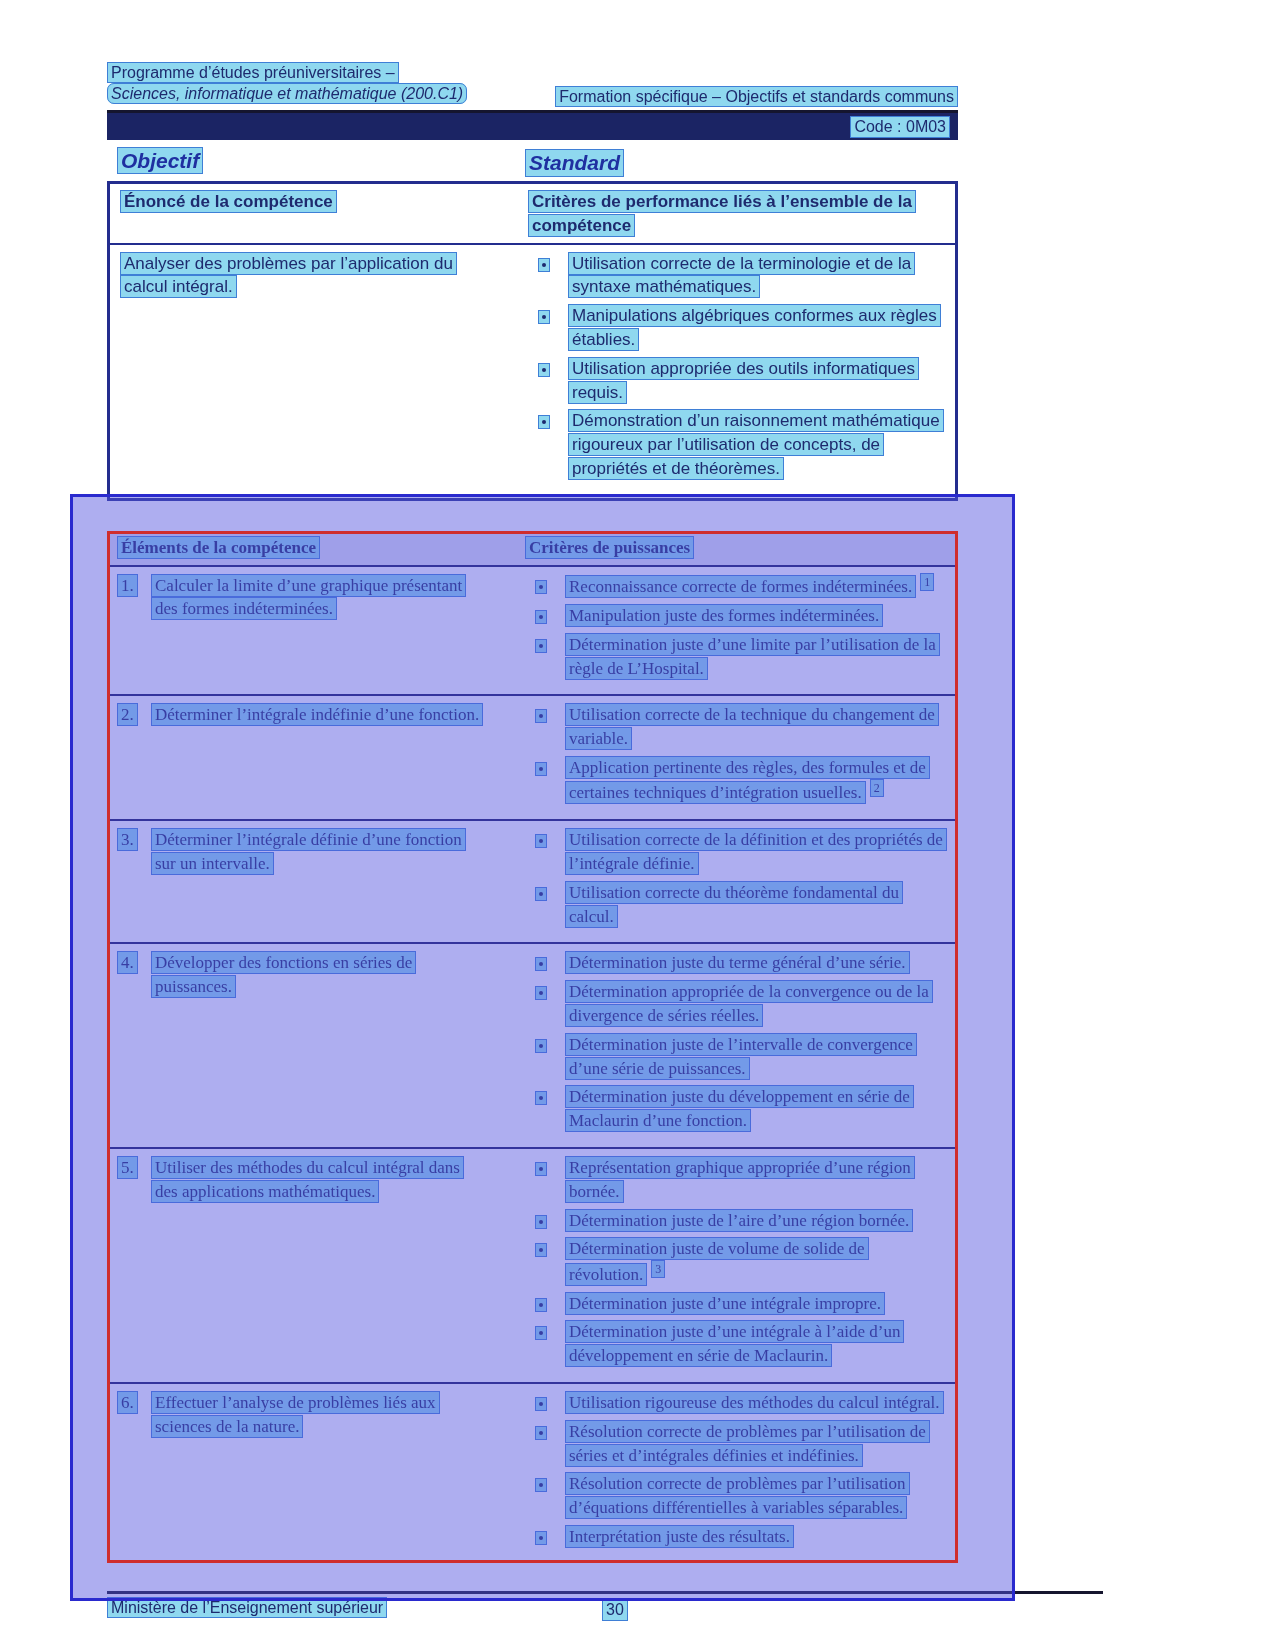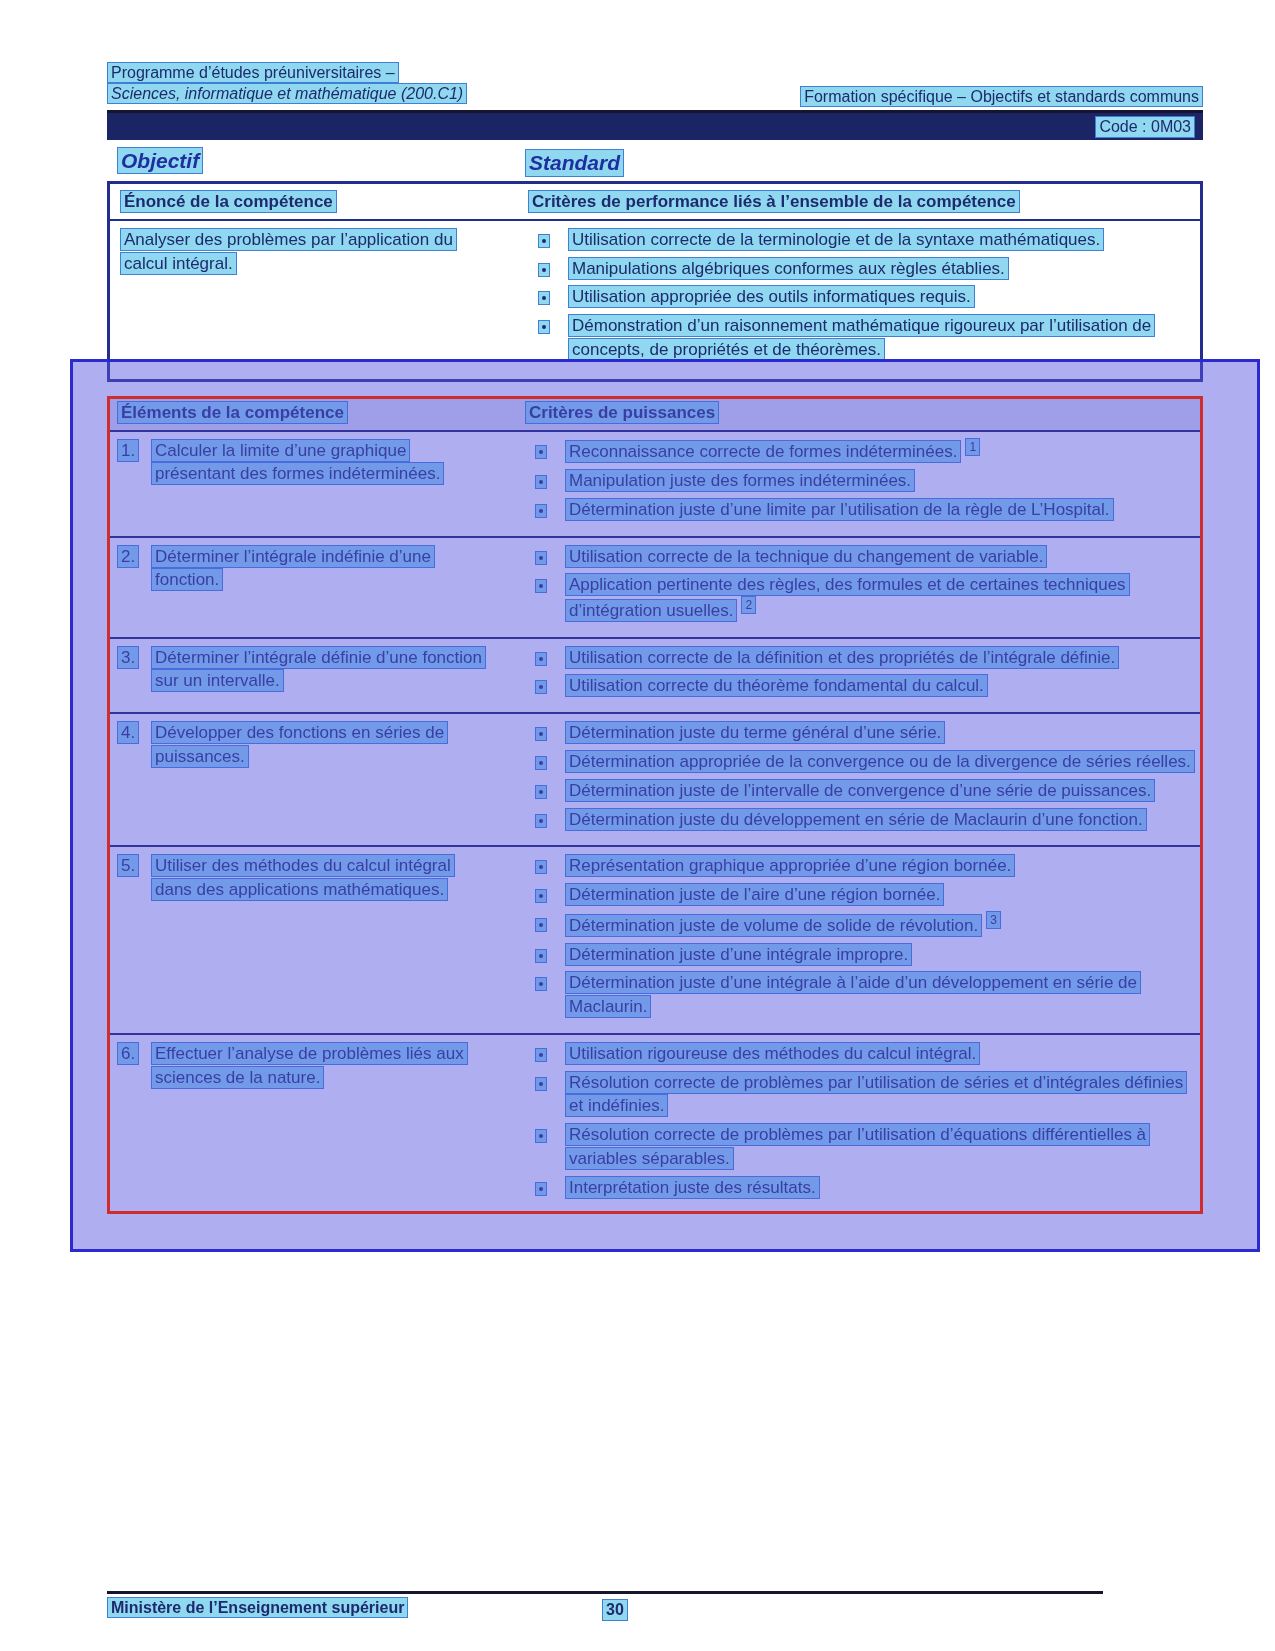--- a/index.html
+++ b/index.html
@@ -12,30 +12,30 @@
     --text:#1e2a6e;
   }
   *{box-sizing:border-box;}
   html,body{margin:0;padding:0;}
   body{
     width:1275px;height:1651px;background:#ffffff;
     font-family:"Liberation Sans", sans-serif;
     color:var(--text,#1e2a6e);
   }
   .page{position:relative;width:1275px;height:1651px;background:#fff;overflow:hidden;}
-  .content{position:absolute;left:107px;top:0;width:1096px;}
+  .content{position:absolute;left:107px;top:0;width:851px;}
 
   .hl{
     background:var(--highlight-fill,#8fd8ef);
     border:1px solid var(--highlight-border,#3f7fd6);
     padding:1px 3px;
     box-decoration-break:clone;
     -webkit-box-decoration-break:clone;
   }
-  .italic{font-style:italic;}
+  .italic{font-style:italic;border-radius:7px;}
 
   
   .doc-header{display:flex;justify-content:space-between;align-items:flex-end;padding-top:64px;font-size:16px;}
   .hdr-left div{margin-bottom:3px;}
   .hdr-left span{display:inline;}
   .hrule{height:3px;background:#15152e;margin-top:4px;}
 
   
   .banner{
     height:27px;background:var(--banner-bg,#1b2464);
@@ -62,21 +62,21 @@
     flex:0 0 auto;width:12px;height:14px;margin-top:6px;margin-right:18px;
     background:var(--highlight-fill,#8fd8ef);border:1px solid var(--highlight-border,#3f7fd6);
     position:relative;
   }
   .bullet::before{content:"";position:absolute;left:3px;top:4px;width:4px;height:4px;border-radius:50%;background:#1e2a6e;}
   .crit-body{flex:1;}
   .fn{font-size:12px;margin-left:4px;vertical-align:super;}
   .fn:empty{display:none;}
 
   
-  .t2wrap{position:relative;margin-top:14px;}
+  .t2wrap{position:relative;margin-top:30px;font-family:Liberation Serif, serif;}
   .overlay{
     position:absolute;left:-37px;top:-37px;right:-57px;bottom:-38px;
     background:var(--overlay-fill,rgba(86,86,224,0.48));
     border:3px solid var(--overlay-border,#2a2ace);
     z-index:5;pointer-events:none;
   }
   .red-frame{
     position:absolute;inset:0;border:3px solid var(--red-frame,#cf2d2d);
     z-index:6;pointer-events:none;
   }
@@ -84,21 +84,21 @@
   .t2 .t-headrow{border-bottom:2px solid #15155e;background:rgba(60,60,160,0.14);padding:5px 0 5px;}
   .t2-row{display:flex;padding:7px 0 9px;}
   .t2-row + .t2-row{border-top:2px solid #15155e;}
   .elem{display:flex;}
   .elem .num{flex:0 0 34px;}
   .elem .etext{flex:1;}
 
   
   .footer{position:absolute;left:107px;top:1591px;width:996px;font-size:16px;}
   .footer .hrule{margin-top:0;margin-bottom:5px;}
-  .footer-row{position:relative;font-weight:bold;}
+  .footer-row{position:relative;}
   .footer .pagenum{position:absolute;left:495px;top:0;}
 </style>
 </head>
 <body>
 
 <div class="page">
   <div class="content">
 
     <div class="doc-header">
       <div class="hdr-left">

